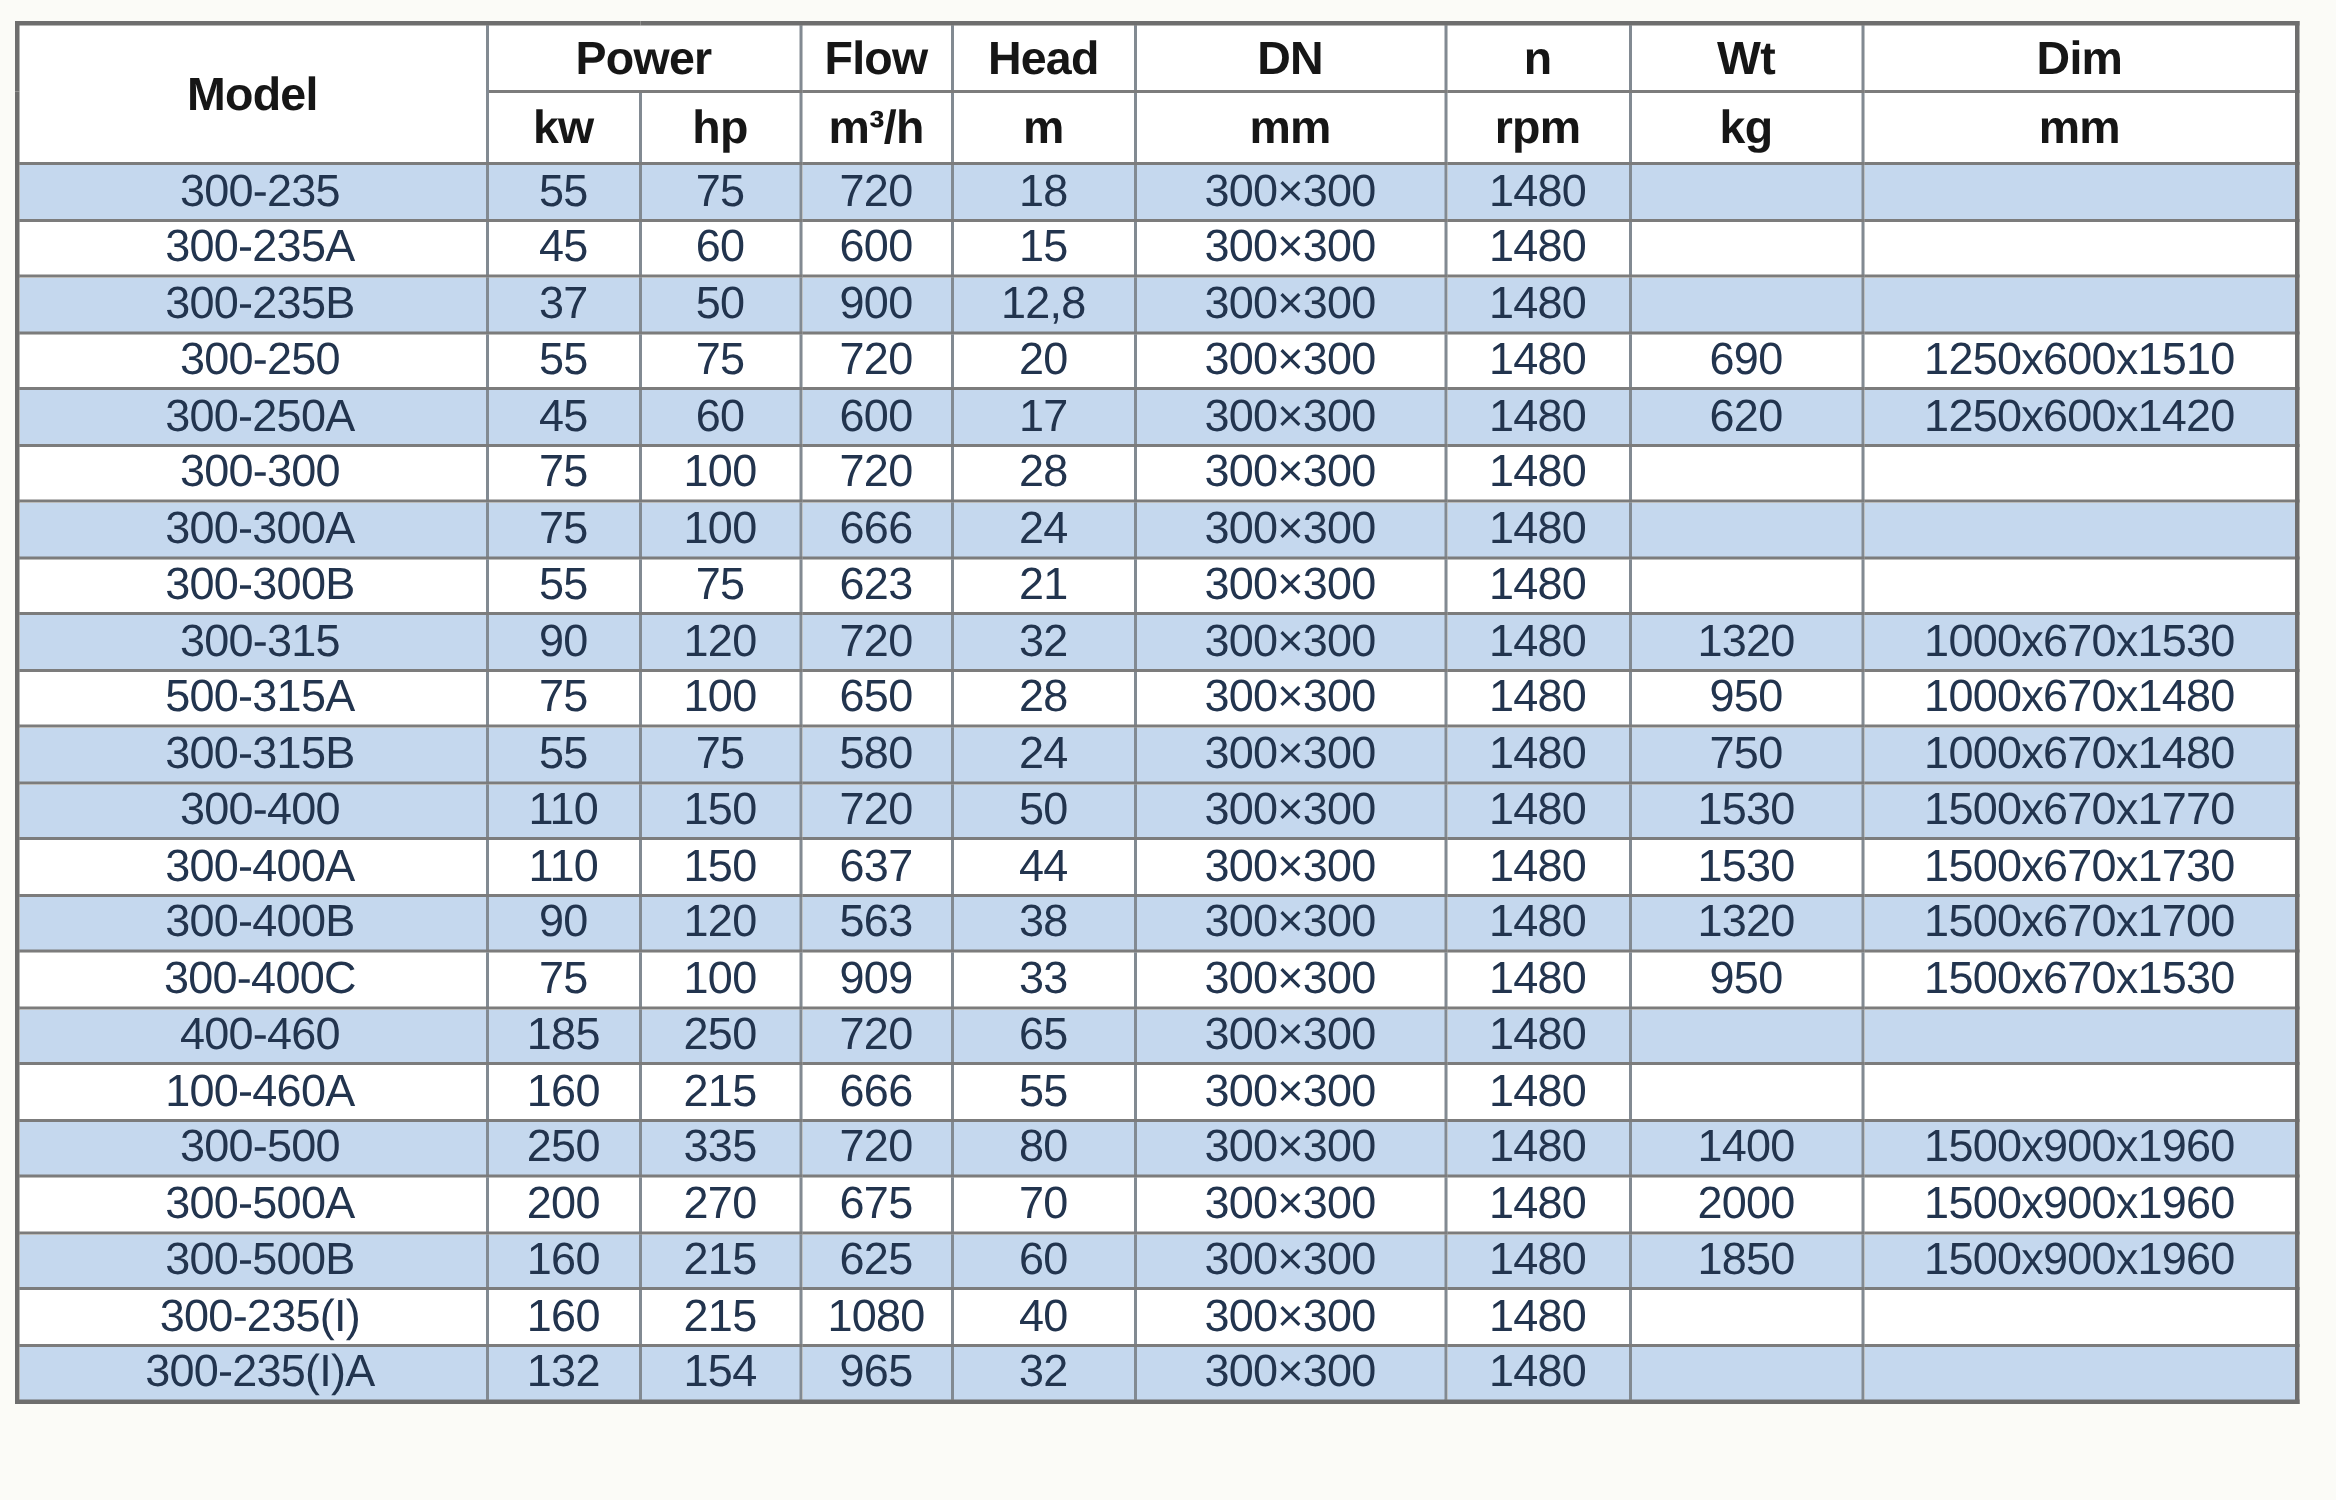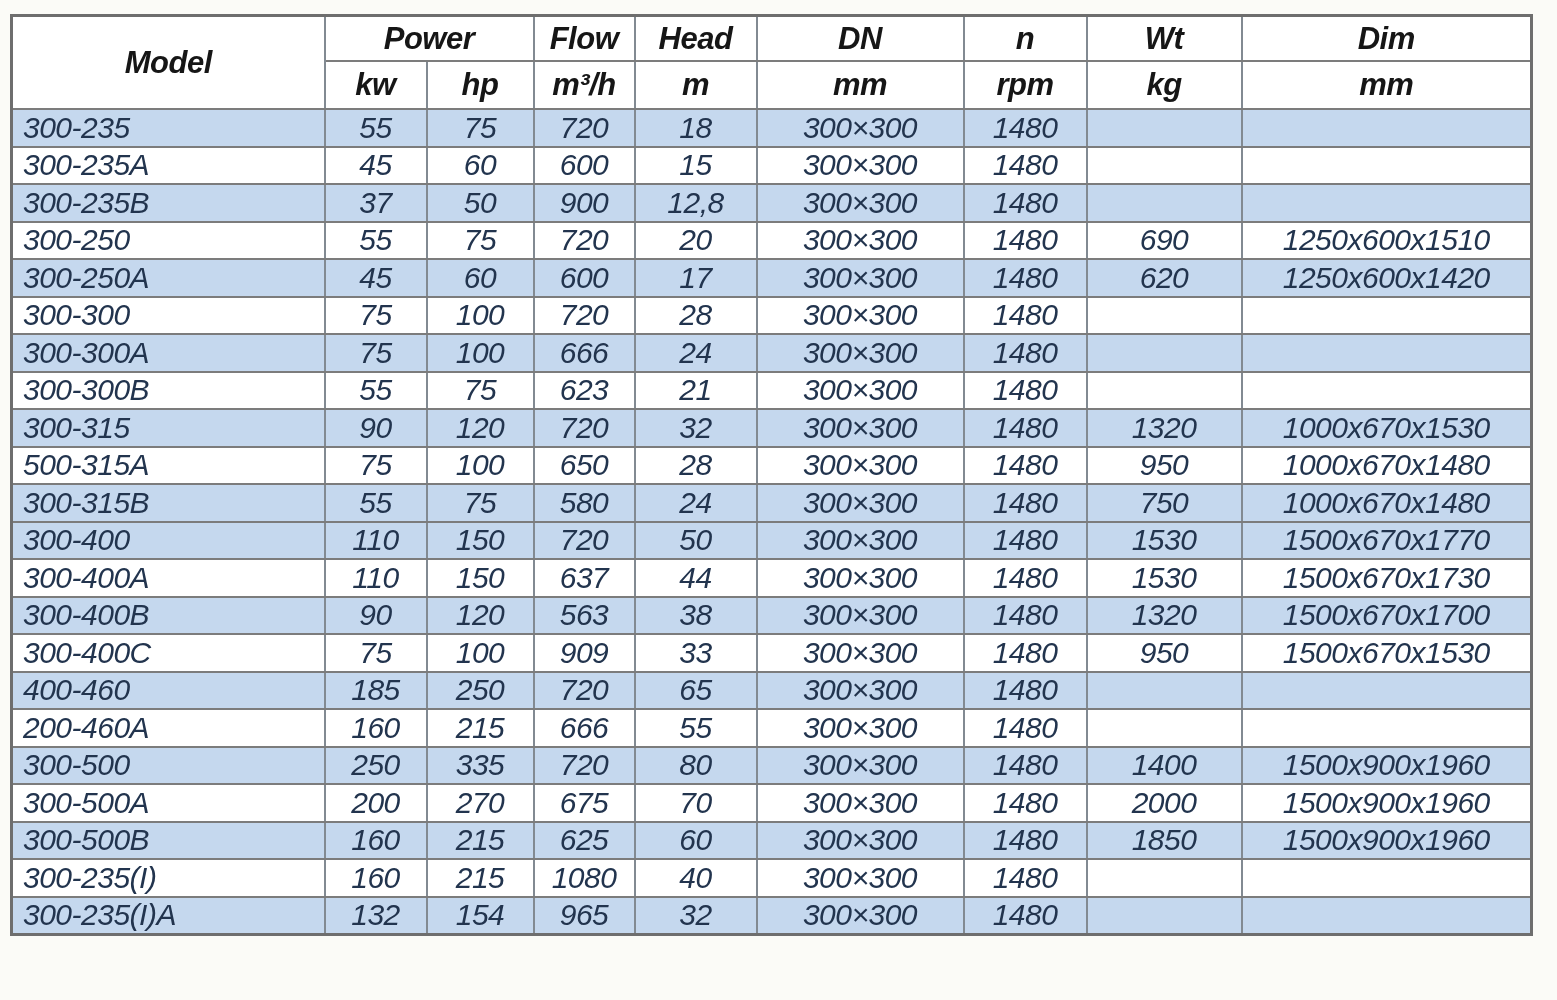--- a/index.html
+++ b/index.html
@@ -7,21 +7,20 @@
     padding: 0;
     background: #fbfbf7;
     font-family: "Liberation Sans", sans-serif;
   }
   .page {
     position: relative;
     width: 1557px;
     height: 1000px;
     background: #fbfbf7;
     overflow: hidden;
-    font-style: italic;
   }
   table.spec-table {
     position: absolute;
     left: 10px;
     top: 14px;
     width: 1520px;
     table-layout: fixed;
     border-collapse: collapse;
     border: 3px solid #6e6e6e;
   }
@@ -45,21 +44,21 @@
   .spec-table thead tr.h2 th { height: 46px; }
   .spec-table td {
     height: 35.5px;
     font-size: 30px;
     color: #22344e;
     text-align: center;
     letter-spacing: -0.5px;
     background: #ffffff;
   }
   .spec-table td.model-cell {
-    text-align: left;
+    text-align: center;
     padding-left: 10px;
   }
   .spec-table tr.shaded td { background: #c5d8ee; }
 </style>
 </head>
 <body>
 
 <div class="page">
   <table class="spec-table">
     <colgroup>
@@ -266,21 +265,21 @@
           <td>185</td>
           <td>250</td>
           <td>720</td>
           <td>65</td>
           <td>300×300</td>
           <td>1480</td>
           <td></td>
           <td></td>
         </tr>
         <tr>
-          <td class="model-cell">200-460A</td>
+          <td class="model-cell">100-460A</td>
           <td>160</td>
           <td>215</td>
           <td>666</td>
           <td>55</td>
           <td>300×300</td>
           <td>1480</td>
           <td></td>
           <td></td>
         </tr>
         <tr class="shaded">

